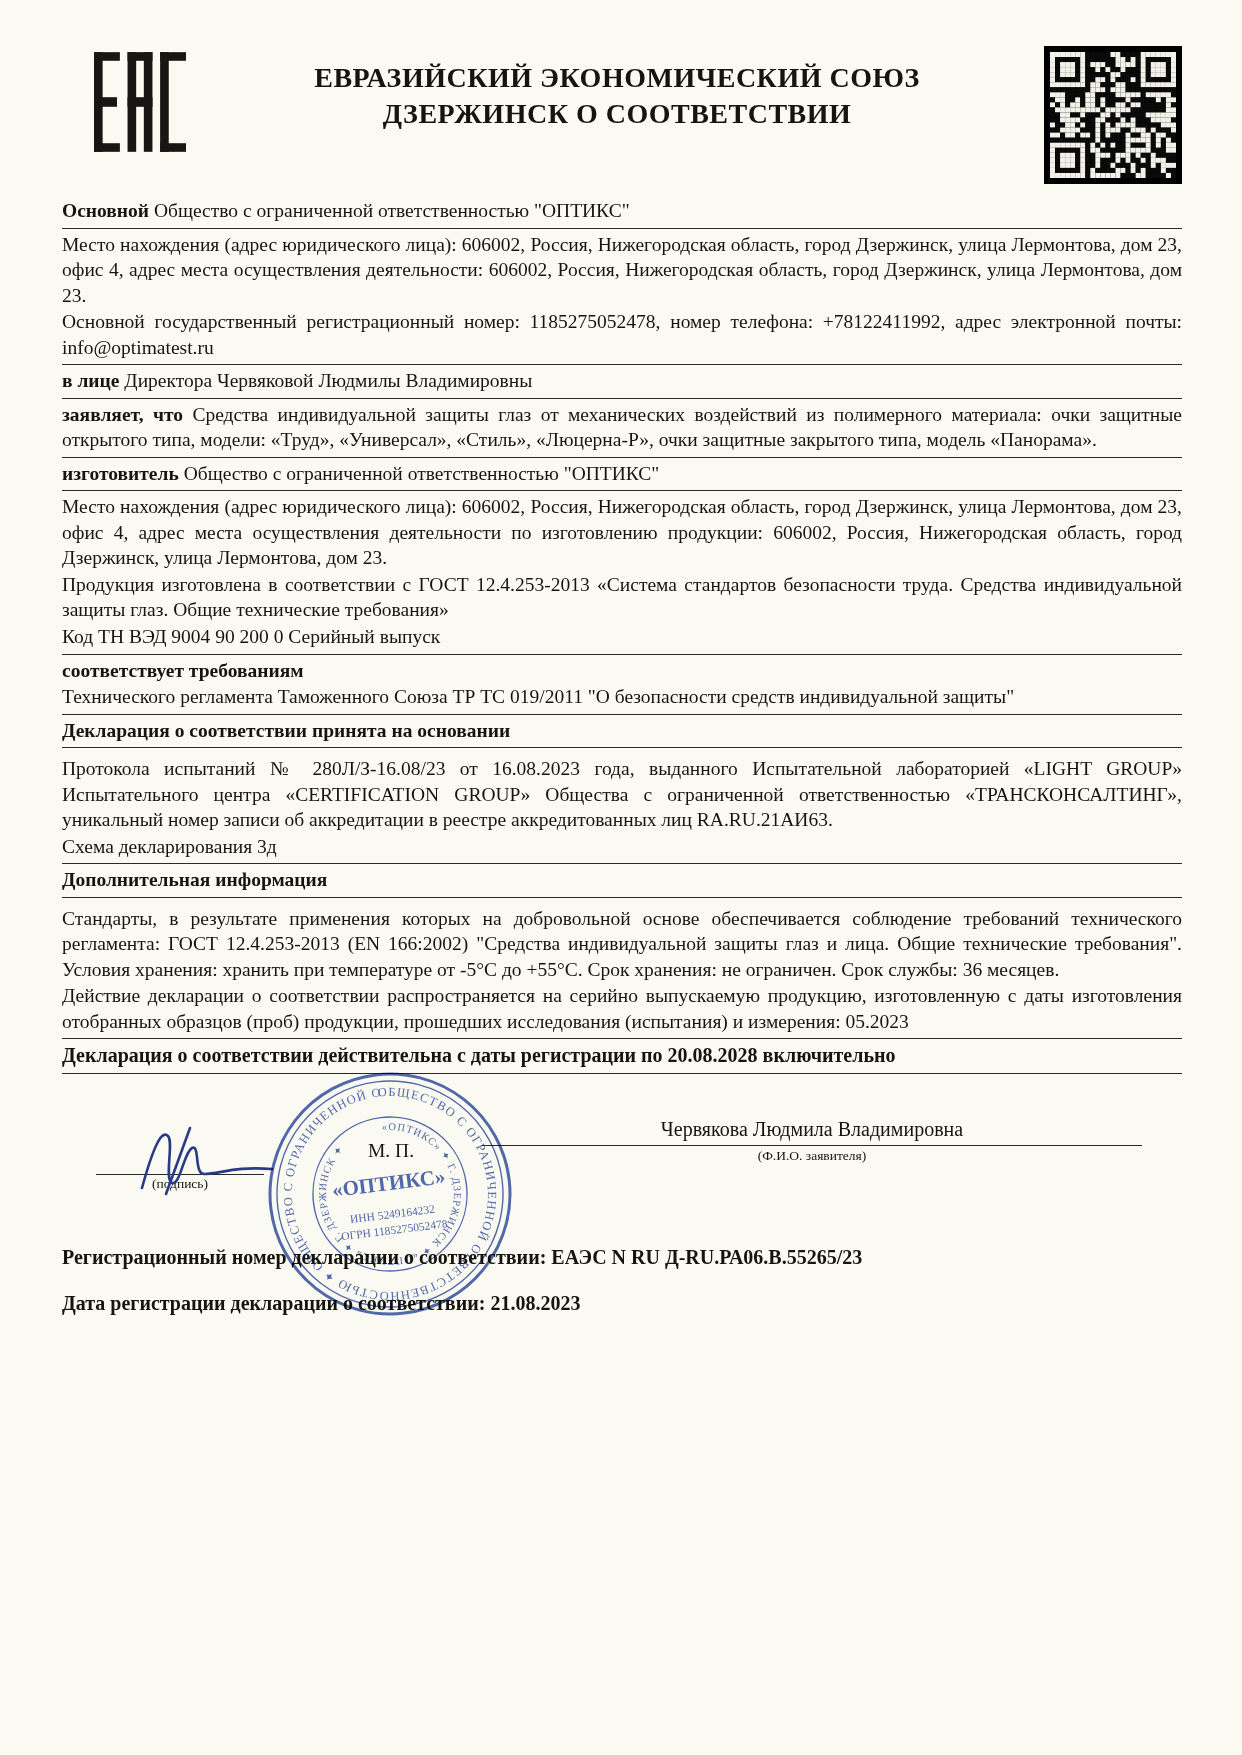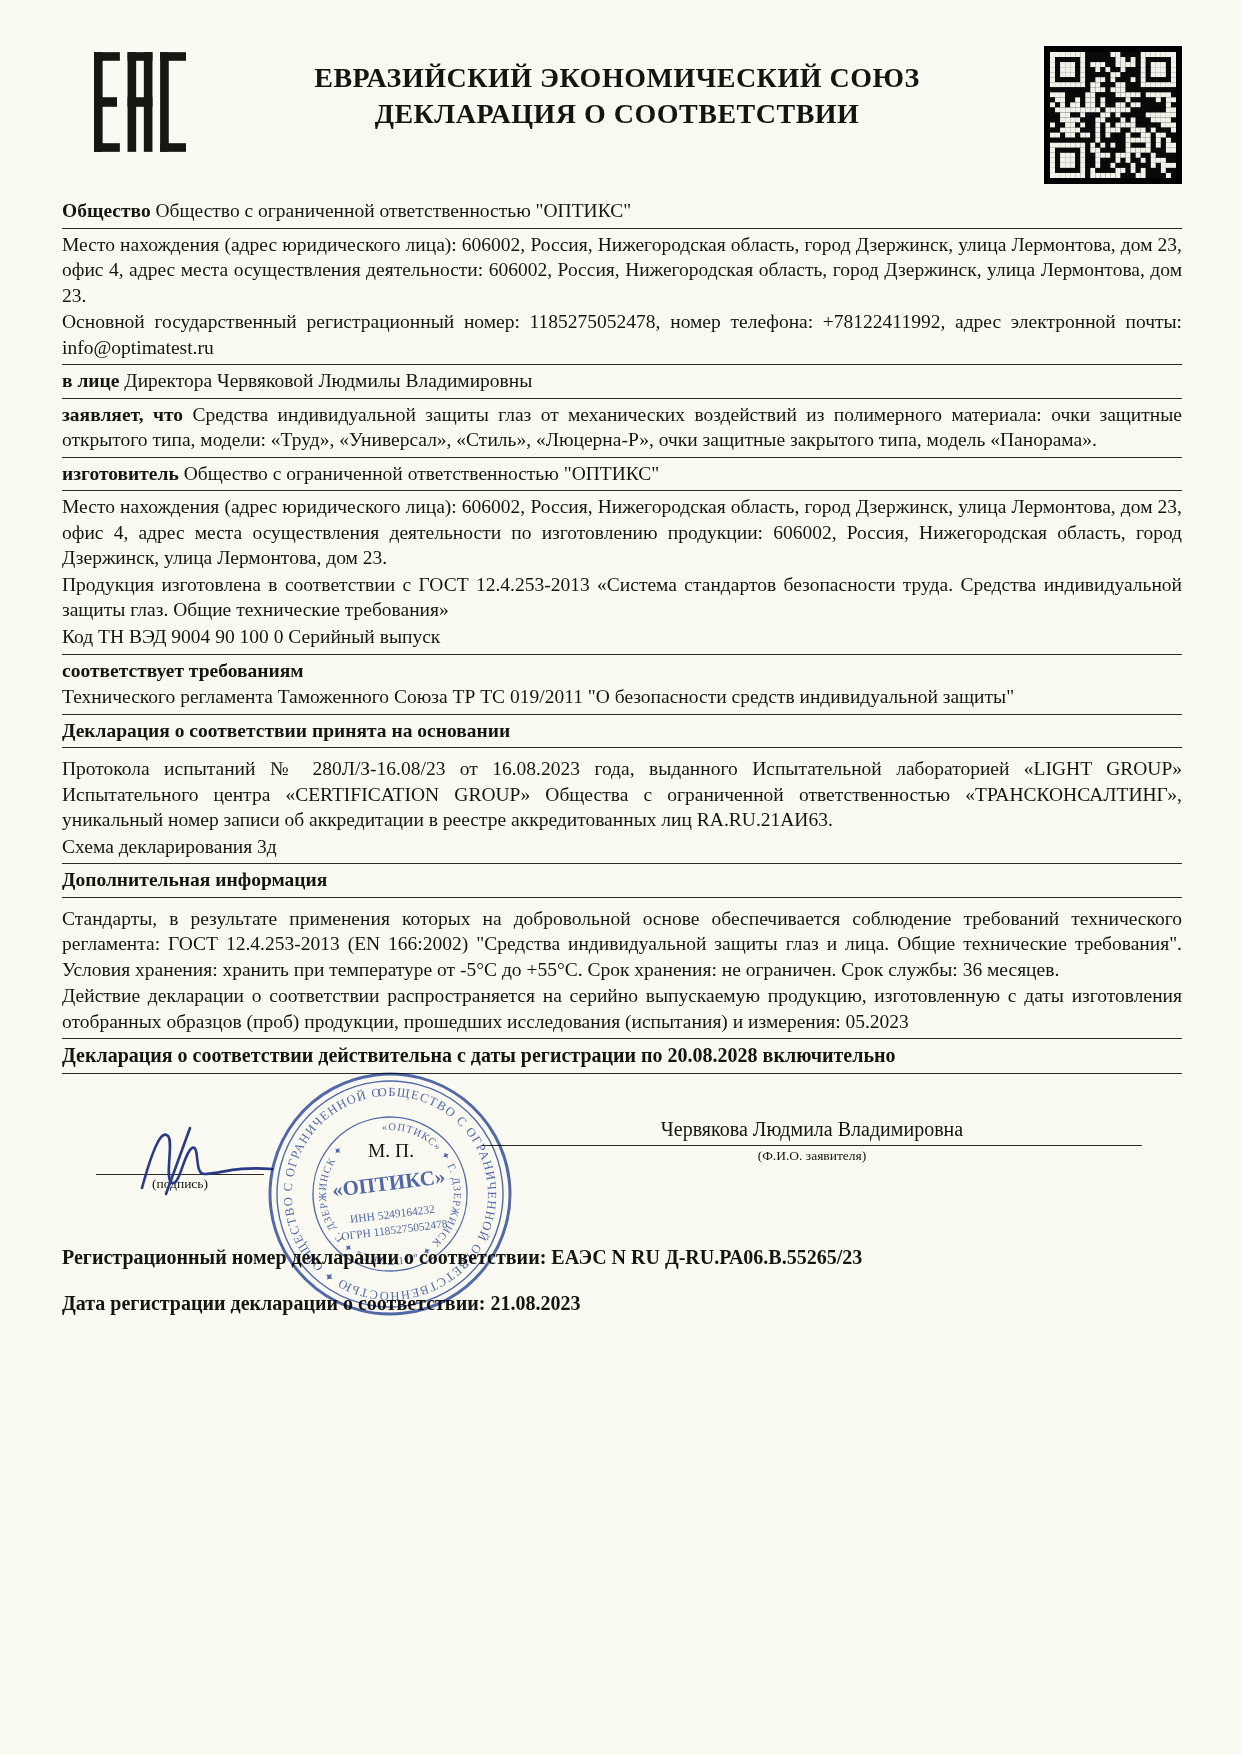--- a/index.html
+++ b/index.html
@@ -69,21 +69,21 @@
           <rect x="35" y="0" width="26" height="9"></rect>
           <rect x="35" y="47" width="26" height="10"></rect>
           <rect x="69" y="0" width="9" height="104"></rect>
           <rect x="69" y="0" width="27" height="9"></rect>
           <rect x="69" y="95" width="27" height="9"></rect>
         </g>
       </svg>
     </div>
     <div class="titles">
       <div>ЕВРАЗИЙСКИЙ ЭКОНОМИЧЕСКИЙ СОЮЗ</div>
-      <div>ДЕКЛАРАЦИЯ О СООТВЕТСТВИИ</div>
+      <div>ДЗЕРЖИНСК О СООТВЕТСТВИИ</div>
     </div>
     <div class="qrbox">
       <svg id="qr" viewBox="0 0 125 125" aria-hidden="true">
           <rect x="0" y="0" width="5" height="5" fill="#f2f1ea"></rect>
           <rect x="5" y="0" width="5" height="5" fill="#f2f1ea"></rect>
           <rect x="10" y="0" width="5" height="5" fill="#f2f1ea"></rect>
           <rect x="15" y="0" width="5" height="5" fill="#f2f1ea"></rect>
           <rect x="20" y="0" width="5" height="5" fill="#f2f1ea"></rect>
           <rect x="25" y="0" width="5" height="5" fill="#f2f1ea"></rect>
           <rect x="30" y="0" width="5" height="5" fill="#f2f1ea"></rect>
@@ -702,39 +702,39 @@
           <rect x="95" y="120" width="5" height="5" fill="#0a0a0a"></rect>
           <rect x="100" y="120" width="5" height="5" fill="#0a0a0a"></rect>
           <rect x="105" y="120" width="5" height="5" fill="#0a0a0a"></rect>
           <rect x="110" y="120" width="5" height="5" fill="#0a0a0a"></rect>
           <rect x="115" y="120" width="5" height="5" fill="#f2f1ea"></rect>
           <rect x="120" y="120" width="5" height="5" fill="#0a0a0a"></rect>
         </svg>
     </div>
   </div>
 
-  <p class="row"><b>Общество</b> <span>Общество с ограниченной ответственностью "ОПТИКС"</span></p>
+  <p class="row"><b>Основной</b> <span>Общество с ограниченной ответственностью "ОПТИКС"</span></p>
   <div class="rule"></div>
 
   <p class="just">Место нахождения (адрес юридического лица): 606002, Россия, Нижегородская область, город Дзержинск, улица Лермонтова, дом 23, офис 4, адрес места осуществления деятельности: 606002, Россия, Нижегородская область, город Дзержинск, улица Лермонтова, дом 23.</p>
   <p class="just">Основной государственный регистрационный номер: 1185275052478, номер телефона: +78122411992, адрес электронной почты: info@optimatest.ru</p>
   <div class="rule"></div>
 
   <p class="row"><b>в лице</b> <span>Директора Червяковой Людмилы Владимировны</span></p>
   <div class="rule"></div>
 
   <p class="just"><b>заявляет, что</b> <span>Средства индивидуальной защиты глаз от механических воздействий из полимерного материала: очки защитные открытого типа, модели: «Труд», «Универсал», «Стиль», «Люцерна-Р», очки защитные закрытого типа, модель «Панорама».</span></p>
   <div class="rule"></div>
 
   <p class="row"><b>изготовитель</b> <span>Общество с ограниченной ответственностью "ОПТИКС"</span></p>
   <div class="rule"></div>
 
   <p class="just">Место нахождения (адрес юридического лица): 606002, Россия, Нижегородская область, город Дзержинск, улица Лермонтова, дом 23, офис 4, адрес места осуществления деятельности по изготовлению продукции: 606002, Россия, Нижегородская область, город Дзержинск, улица Лермонтова, дом 23.</p>
   <p class="just">Продукция изготовлена в соответствии с ГОСТ 12.4.253-2013 «Система стандартов безопасности труда. Средства индивидуальной защиты глаз. Общие технические требования»</p>
-  <p class="row">Код ТН ВЭД 9004 90 100 0 Серийный выпуск</p>
+  <p class="row">Код ТН ВЭД 9004 90 200 0 Серийный выпуск</p>
   <div class="rule"></div>
 
   <p class="bold-head">соответствует требованиям</p>
   <p class="just">Технического регламента Таможенного Союза ТР ТС 019/2011 "О безопасности средств индивидуальной защиты"</p>
   <div class="rule"></div>
 
   <p class="bold-head">Декларация о соответствии принята на основании</p>
   <div class="rule"></div>
 
   <p class="just gap-top">Протокола испытаний № 280Л/З-16.08/23 от 16.08.2023 года, выданного Испытательной лабораторией «LIGHT GROUP» Испытательного центра «CERTIFICATION GROUP» Общества с ограниченной ответственностью «ТРАНСКОНСАЛТИНГ», уникальный номер записи об аккредитации в реестре аккредитованных лиц RA.RU.21АИ63.</p>

